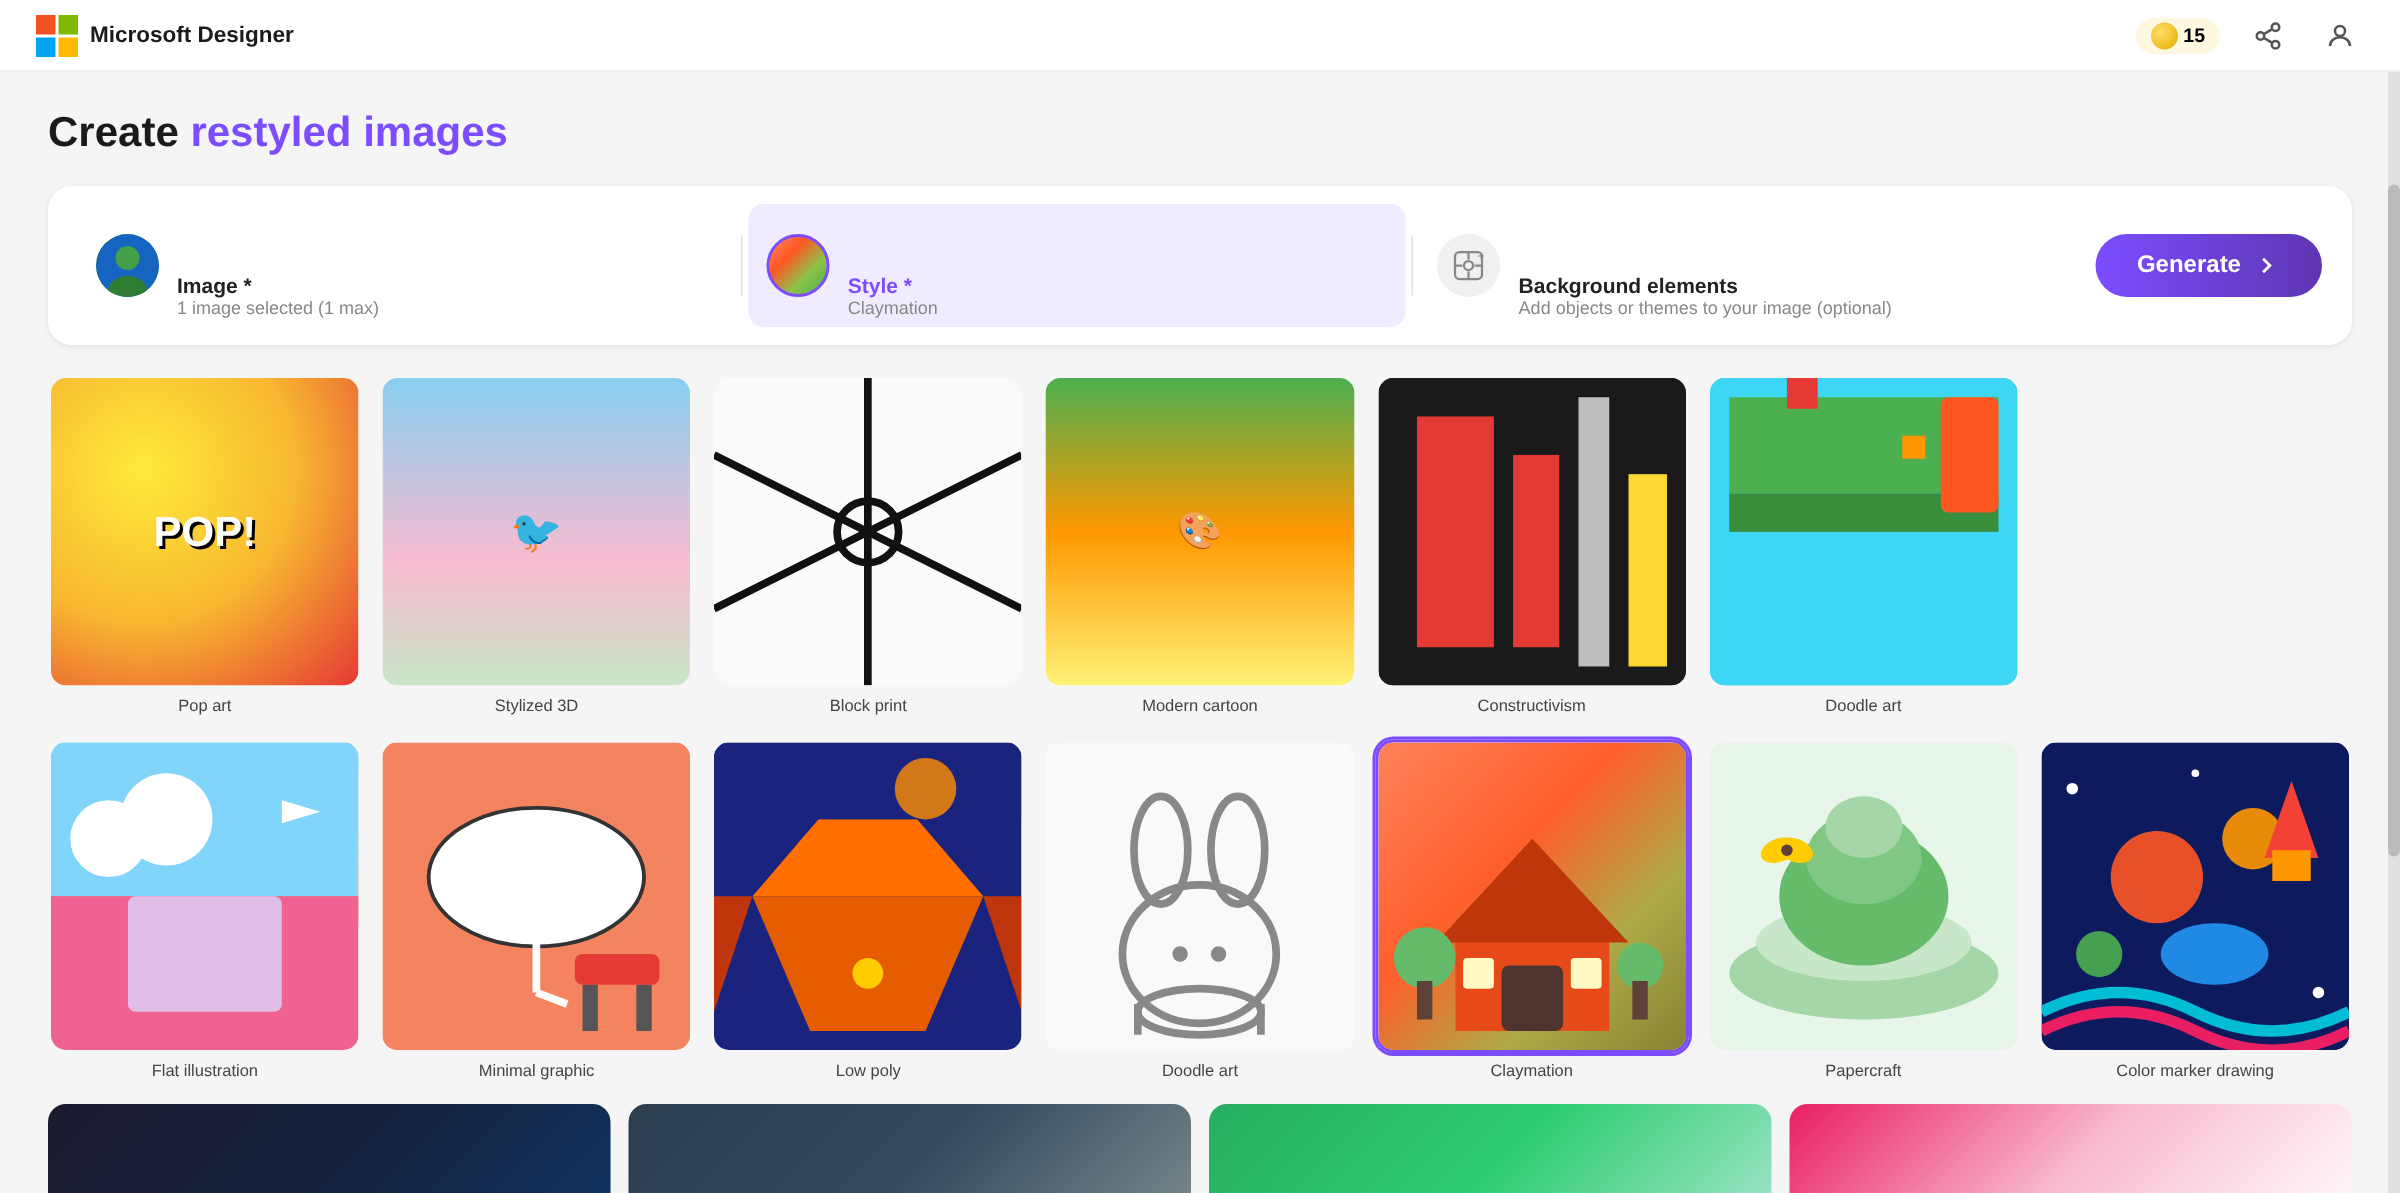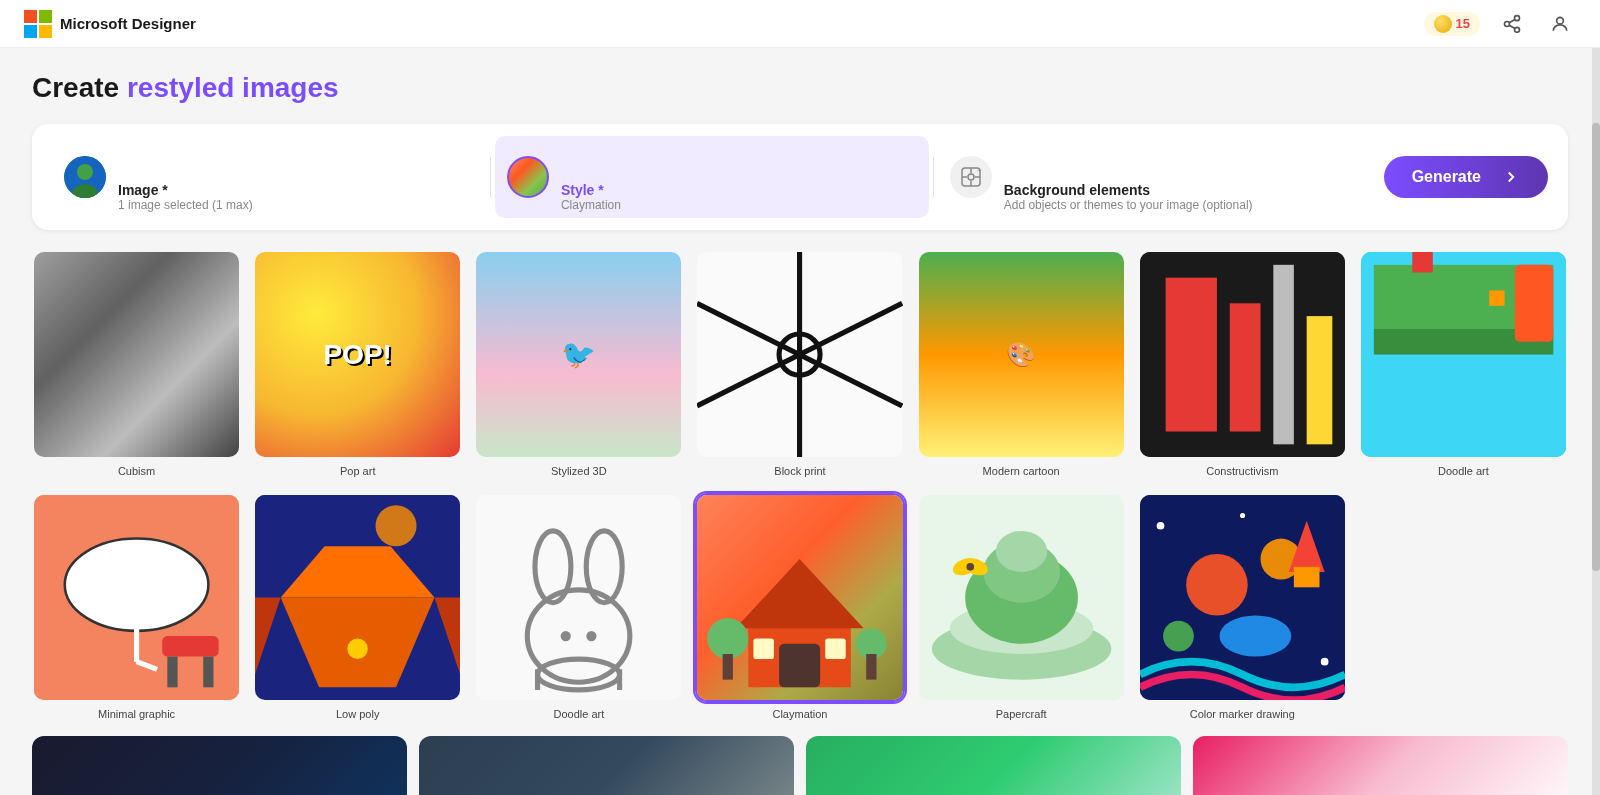--- a/index.html
+++ b/index.html
@@ -42,21 +42,21 @@
     }
     .coins-badge {
       display: flex;
       align-items: center;
       gap: 4px;
       background: #fff8e1;
       border-radius: 20px;
       padding: 3px 10px;
       font-size: 13px;
       font-weight: 600;
-      color: #ef4444;
+      color: #000000;
     }
     .coin-icon {
       width: 18px;
       height: 18px;
       background: radial-gradient(circle at 35% 35%, #ffe066, #e6a800);
       border-radius: 50%;
       display: inline-block;
     }
     .header-icon-btn {
       width: 32px;
@@ -168,21 +168,21 @@
       background: linear-gradient(90deg, #7c4dff, #5e35b1);
       color: #fff;
       border: none;
       border-radius: 30px;
       padding: 12px 28px;
       font-size: 16px;
       font-weight: 600;
       cursor: pointer;
       display: flex;
       align-items: center;
-      gap: 21px;
+      gap: 8px;
       margin-left: 12px;
       white-space: nowrap;
     }
 
     
     .style-grid {
       display: grid;
       grid-template-columns: repeat(7, 1fr);
       gap: 12px;
       margin-bottom: 16px;
@@ -350,31 +350,20 @@
     <button class="generate-btn">
       <span>Generate</span>
       <svg width="18" height="18" viewBox="0 0 24 24" fill="none" stroke="#fff" stroke-width="2.5">
         <polyline points="9 18 15 12 9 6"></polyline>
       </svg>
     </button>
   </div>
 
   <div class="style-grid">
 
-    <div class="style-item">
-      <div class="style-thumb">
-        <div class="style-thumb-inner" style="background: linear-gradient(135deg, #9e9e9e, #616161, #bdbdbd, #424242); display:grid; grid-template-columns:1fr 1fr; gap:2px; padding:4px;">
-          <div style="background:#8d6e63; border-radius:3px;"></div>
-          <div style="background:#546e7a; border-radius:3px;"></div>
-          <div style="background:#78909c; border-radius:3px;"></div>
-          <div style="background:#6d4c41; border-radius:3px;"></div>
-        </div>
-      </div>
-      <span class="style-name">Cubism</span>
-    </div>
 
     <div class="style-item">
       <div class="style-thumb">
         <div class="style-thumb-inner" style="background: radial-gradient(circle at 30% 30%, #ffeb3b, #f7b731 50%, #e53935); font-size:28px; color:#fff; text-shadow: 2px 2px 0 #000;">POP!</div>
       </div>
       <span class="style-name">Pop art</span>
     </div>
 
     <div class="style-item">
       <div class="style-thumb">
@@ -439,20 +428,36 @@
           </svg>
         </div>
       </div>
       <span class="style-name">Doodle art</span>
     </div>
 
   </div>
 
   <div class="style-grid">
 
+    <div class="style-item">
+      <div class="style-thumb">
+        <div class="style-thumb-inner" style="background: linear-gradient(180deg, #4fc3f7 0%, #ff7043 50%, #ff7043 60%, #e0e0e0 60%, #e0e0e0 100%);">
+          <svg viewBox="0 0 80 80" width="100%" height="100%">
+            <rect width="80" height="40" fill="#81d4fa"></rect>
+            <circle cx="15" cy="25" r="10" fill="#fff"></circle>
+            <circle cx="30" cy="20" r="12" fill="#fff"></circle>
+            <rect x="0" y="40" width="80" height="40" fill="#f06292"></rect>
+            <rect x="20" y="40" width="40" height="30" fill="#e1bee7" rx="2"></rect>
+
+            <polygon points="60,15 70,18 60,21" fill="#fff"></polygon>
+          </svg>
+        </div>
+      </div>
+      <span class="style-name">Flat illustration</span>
+    </div>
 
     <div class="style-item">
       <div class="style-thumb">
         <div class="style-thumb-inner" style="background: #f4845f; position:relative; overflow:hidden;">
           <svg viewBox="0 0 80 80" width="100%" height="100%">
             <rect width="80" height="80" fill="#f4845f"></rect>
 
             <ellipse cx="40" cy="35" rx="28" ry="18" fill="#fff" stroke="#333" stroke-width="1"></ellipse>
             <line x1="40" y1="35" x2="40" y2="65" stroke="#fff" stroke-width="2"></line>
             <line x1="40" y1="65" x2="48" y2="68" stroke="#fff" stroke-width="2"></line>

